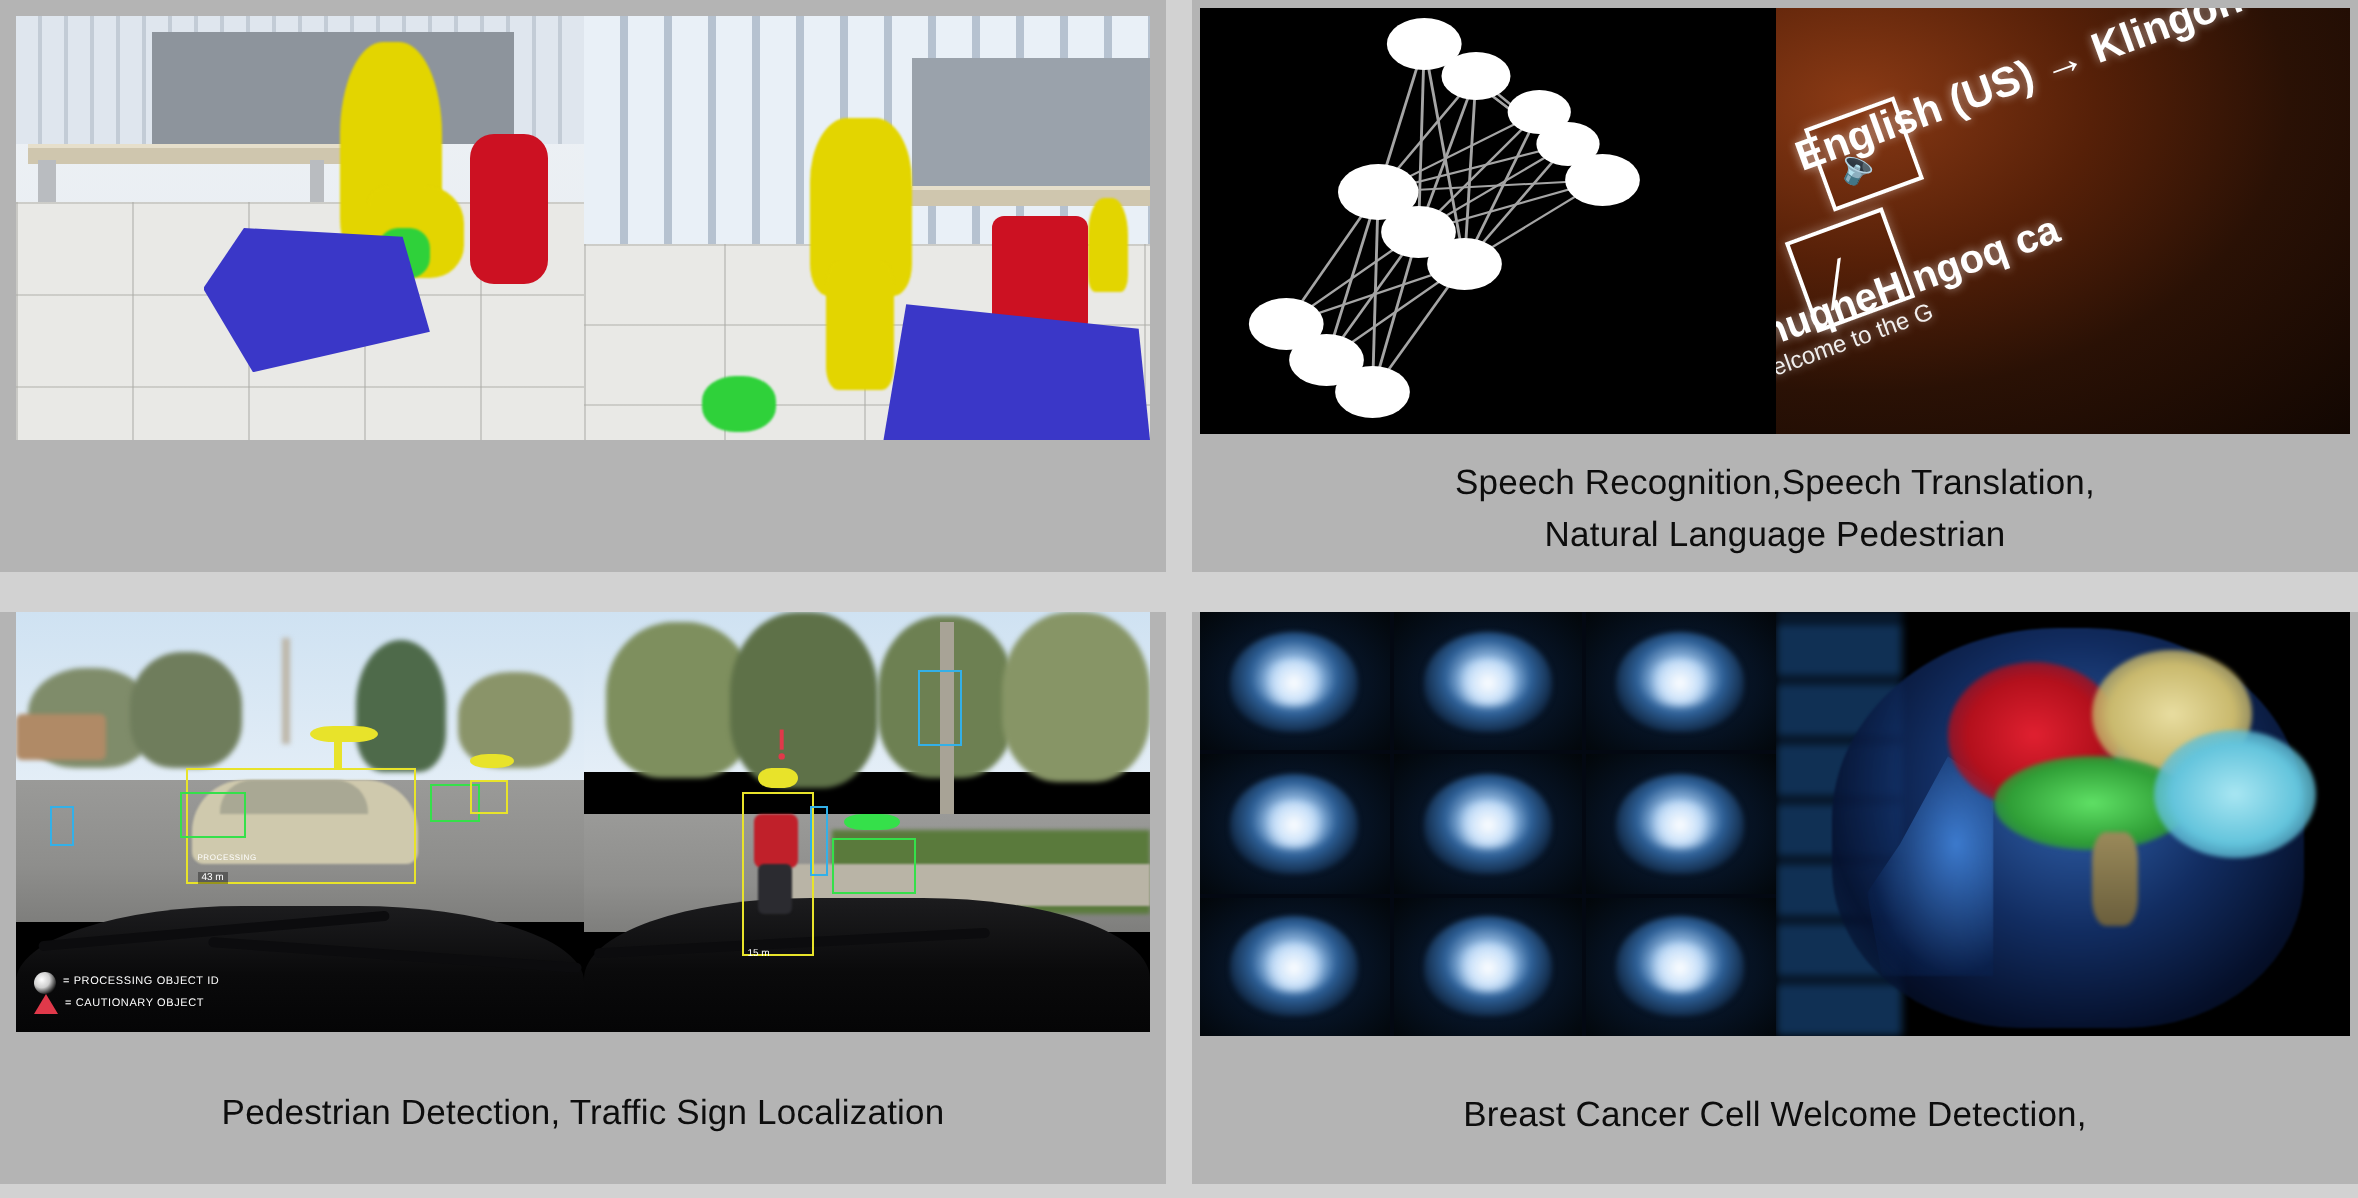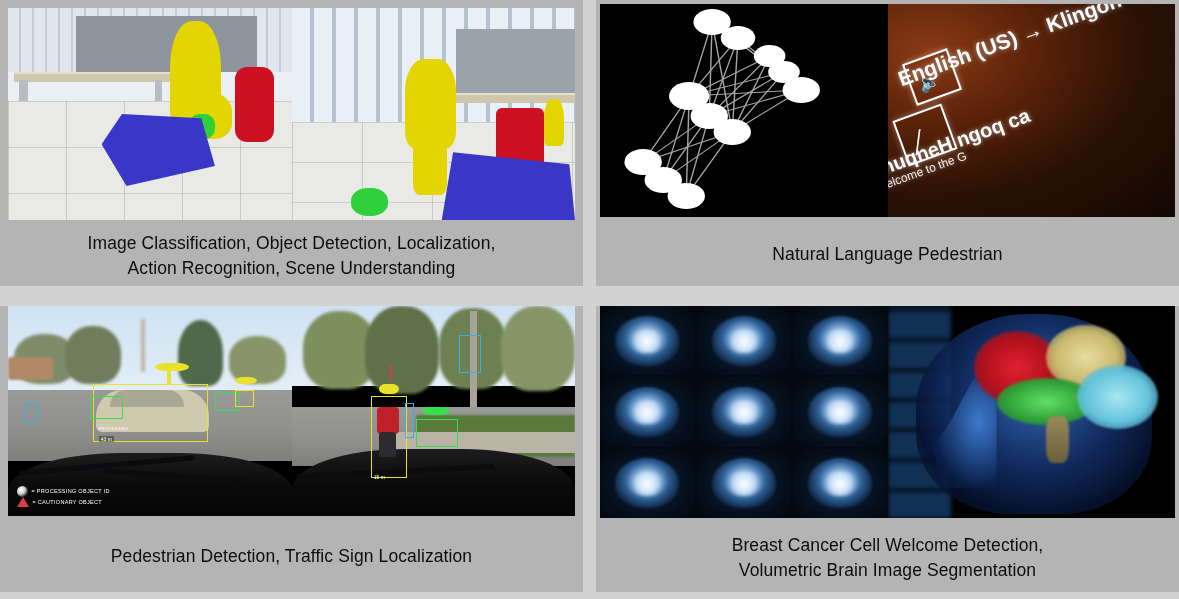--- a/index.html
+++ b/index.html
@@ -235,26 +235,20 @@
         </div>
         <div class="seg-person" style="left:40%;top:24%;width:18%;height:42%;border-radius:36% 36% 18% 18%;"></div>
         <div class="seg-person" style="left:43%;top:58%;width:12%;height:30%;border-radius:18%;"></div>
         <div class="seg-person" style="left:89%;top:43%;width:7%;height:22%;border-radius:40% 40% 18% 18%;"></div>
         <div class="seg-red" style="left:72%;top:47%;width:17%;height:28%;border-radius:6px;"></div>
         <div class="seg-pallet" style="left:50%;top:68%;width:50%;height:32%;
                     clip-path:polygon(14% 0%,96% 18%,100% 100%,6% 100%);"></div>
         <div class="seg-green" style="left:21%;top:85%;width:13%;height:13%;border-radius:45%;"></div>
       </div>
 
-    </div>
-    <div class="caption">
-      <div>
-        <span>Image Classification, Object Detection, Localization,</span>
-        <span>Action Recognition, Scene Understanding</span>
-      </div>
     </div>
   </div>
 
   <div class="panel panel-tr">
     <div class="figure fig-tr">
 
       <div class="half">
         <div class="nn">
           <svg width="100%" height="100%" viewBox="0 0 200 213" preserveAspectRatio="none">
             <g stroke="#cfcfcf" stroke-width="1" opacity="0.8">
@@ -315,20 +309,21 @@
           <div class="pglyph" style="left:8.5%;top:59%;font-size:20px;">╱</div>
           <div class="phone-txt pt-lang">English (US) → Klingon</div>
           <div class="phone-txt pt-klingon">nuqneH ngoq ca</div>
           <div class="phone-txt pt-welcome">Welcome to the G</div>
         </div>
       </div>
 
     </div>
     <div class="caption">
       <div>
+        <span>Speech Recognition,Speech Translation,</span>
         <span>Natural Language Pedestrian</span>
       </div>
     </div>
   </div>
 
   <div class="panel panel-bl">
     <div class="figure fig-bl">
 
       <div class="half">
         <div class="road">
@@ -451,18 +446,17 @@
                       background:radial-gradient(ellipse,#a8e6f2 0%,#63c4dc 55%,rgba(60,140,170,.25) 100%);"></div>
           <div class="lobe" style="left:55%;top:52%;width:8%;height:22%;border-radius:30%;
                       background:linear-gradient(#9a8a5a,#6a5e3c);"></div>
         </div>
       </div>
 
     </div>
     <div class="caption">
       <div>
         <span>Breast Cancer Cell Welcome Detection,</span>
-        <span>Volumetric Brain Image Segmentation</span>
       </div>
     </div>
   </div>
 
 </div>
 
 </body></html>

